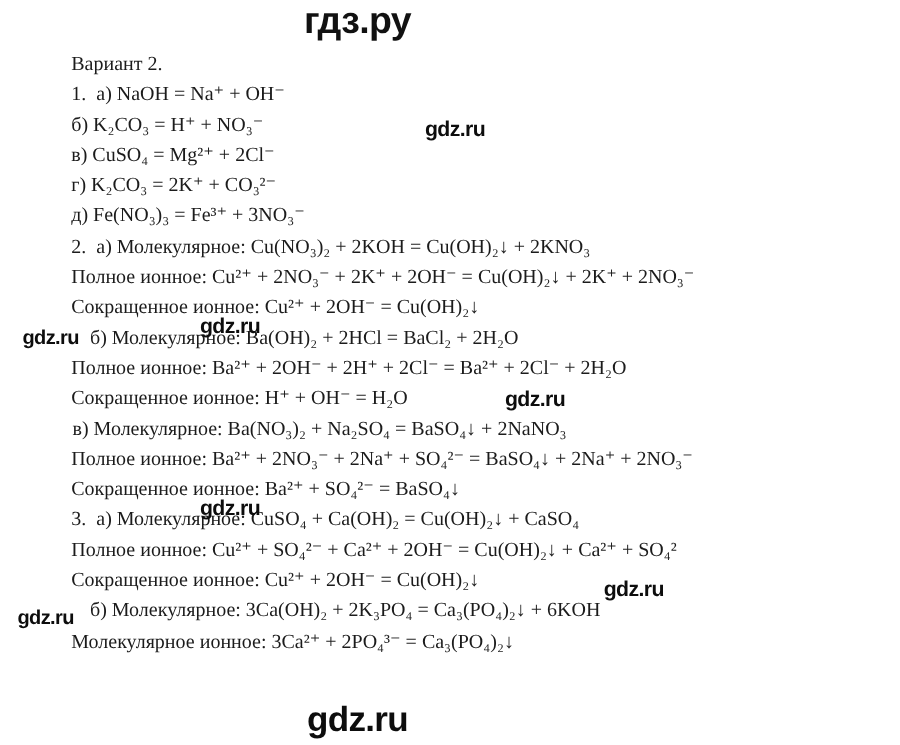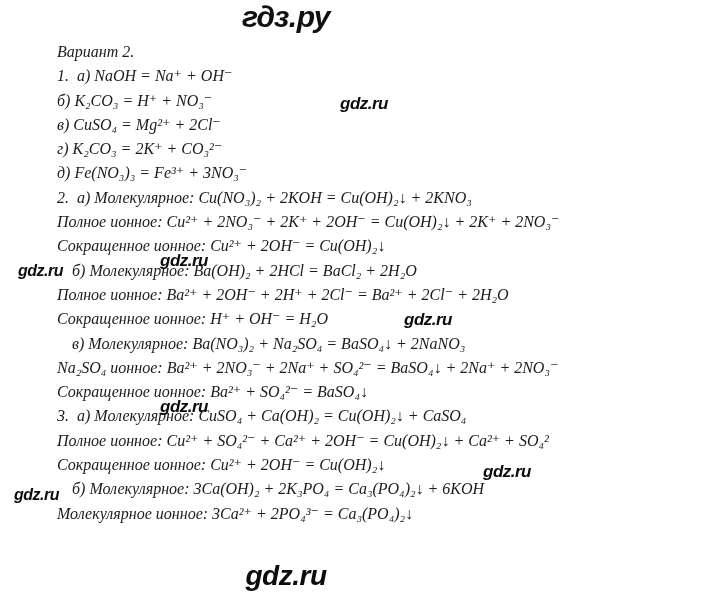--- a/index.html
+++ b/index.html
@@ -8,21 +8,20 @@
     background: #ffffff;
   }
   .page {
     position: relative;
     width: 572px;
     height: 596px;
     background: #ffffff;
     overflow: hidden;
     font-family: "Liberation Serif", "DejaVu Serif", serif;
     color: #1b1b1b;
-    font-style: italic;
   }
   .header-logo {
     position: absolute;
     top: 0px;
     left: 0;
     width: 100%;
     text-align: center;
     font-family: "Liberation Sans", "DejaVu Sans", sans-serif;
     font-weight: bold;
     font-size: 30px;
@@ -35,21 +34,21 @@
     left: 57px;
     width: 660px;
   }
   .line {
     font-size: 16px;
     line-height: 24.3px;
     white-space: pre;
     color: #1b1b1b;
   }
   .line.indent-b { margin-left: 15px; }
-  .line.indent-v { margin-left: 15px; }
+  .line.indent-v { margin-left: 1px; }
   .wm {
     position: absolute;
     font-family: "Liberation Sans", "DejaVu Sans", sans-serif;
     font-weight: bold;
     font-size: 17px;
     letter-spacing: -0.5px;
     color: #0d0d0d;
     white-space: nowrap;
   }
   .footer-logo {
@@ -79,21 +78,21 @@
     <div class="line">в) CuSO₄ = Mg²⁺ + 2Cl⁻</div>
     <div class="line">г) K₂CO₃ = 2K⁺ + CO₃²⁻</div>
     <div class="line">д) Fe(NO₃)₃ = Fe³⁺ + 3NO₃⁻</div>
     <div class="line">2.  а) Молекулярное: Cu(NO₃)₂ + 2KOH = Cu(OH)₂↓ + 2KNO₃</div>
     <div class="line">Полное ионное: Cu²⁺ + 2NO₃⁻ + 2K⁺ + 2OH⁻ = Cu(OH)₂↓ + 2K⁺ + 2NO₃⁻</div>
     <div class="line">Сокращенное ионное: Cu²⁺ + 2OH⁻ = Cu(OH)₂↓</div>
     <div class="line indent-b">б) Молекулярное: Ba(OH)₂ + 2HCl = BaCl₂ + 2H₂O</div>
     <div class="line">Полное ионное: Ba²⁺ + 2OH⁻ + 2H⁺ + 2Cl⁻ = Ba²⁺ + 2Cl⁻ + 2H₂O</div>
     <div class="line">Сокращенное ионное: H⁺ + OH⁻ = H₂O</div>
     <div class="line indent-v">в) Молекулярное: Ba(NO₃)₂ + Na₂SO₄ = BaSO₄↓ + 2NaNO₃</div>
-    <div class="line">Na₂SO₄ ионное: Ba²⁺ + 2NO₃⁻ + 2Na⁺ + SO₄²⁻ = BaSO₄↓ + 2Na⁺ + 2NO₃⁻</div>
+    <div class="line">Полное ионное: Ba²⁺ + 2NO₃⁻ + 2Na⁺ + SO₄²⁻ = BaSO₄↓ + 2Na⁺ + 2NO₃⁻</div>
     <div class="line">Сокращенное ионное: Ba²⁺ + SO₄²⁻ = BaSO₄↓</div>
     <div class="line">3.  а) Молекулярное: CuSO₄ + Ca(OH)₂ = Cu(OH)₂↓ + CaSO₄</div>
     <div class="line">Полное ионное: Cu²⁺ + SO₄²⁻ + Ca²⁺ + 2OH⁻ = Cu(OH)₂↓ + Ca²⁺ + SO₄²</div>
     <div class="line">Сокращенное ионное: Cu²⁺ + 2OH⁻ = Cu(OH)₂↓</div>
     <div class="line indent-b">б) Молекулярное: 3Ca(OH)₂ + 2K₃PO₄ = Ca₃(PO₄)₂↓ + 6KOH</div>
     <div class="line">Молекулярное ионное: 3Ca²⁺ + 2PO₄³⁻ = Ca₃(PO₄)₂↓</div>
   </div>
 
   <div class="wm" style="left:645px; top:57px;  font-size:16px;">gdz.ru</div>
   <div class="wm" style="left:340px; top:94px;">gdz.ru</div>

